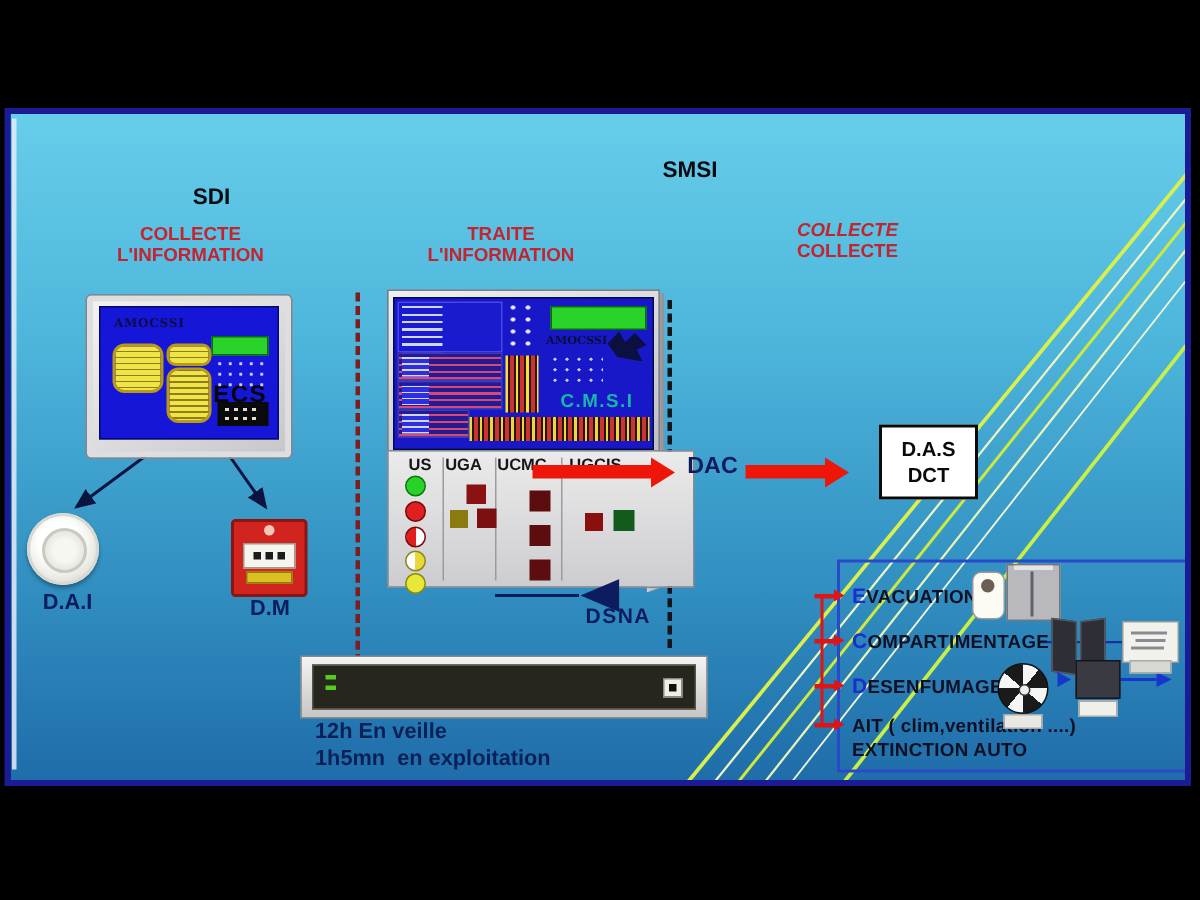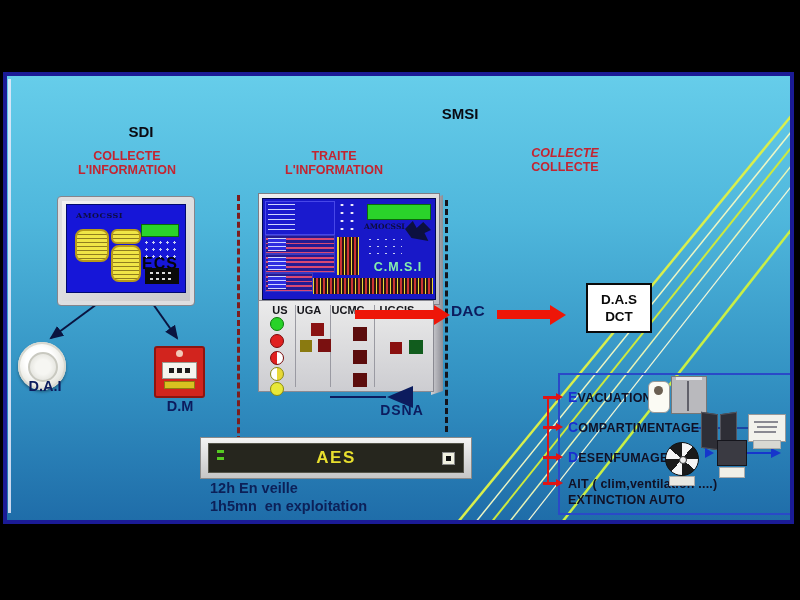--- a/index.html
+++ b/index.html
@@ -67,39 +67,39 @@
          background-image:radial-gradient(#eceafc 1.5px,transparent 1.7px);background-size:10px 8px;}
   .u-midbars{position:absolute;left:74px;top:38px;width:22px;height:38px;
          background:repeating-linear-gradient(90deg,#f2e23a 0 1.5px,#2a1414 1.5px 3px,#cc3434 3px 5.5px,#2a1414 5.5px 7px);}
   .u-lcd{position:absolute;left:104px;top:5px;width:62px;height:14px;background:#2ad32a;border:1px solid #0a6a0a;}
   .u-brand{position:absolute;left:101px;top:23px;font-family:"DejaVu Serif",serif;font-size:7.5px;font-weight:bold;color:#0d0d3d;}
   .u-glyph{position:absolute;left:142px;top:22px;width:26px;height:20px;background:#0c1040;
            clip-path:polygon(0 40%,30% 0,45% 35%,70% 5%,100% 45%,75% 60%,90% 100%,25% 85%);}
   .u-dots{position:absolute;left:103px;top:37px;width:36px;height:23px;
           background-image:radial-gradient(#c9cef2 1px,transparent 1.2px);background-size:8px 7px;}
   .u-cmsi{position:absolute;left:100px;top:61px;width:70px;text-align:center;font-size:12.5px;font-weight:bold;
-          color:#86efac;letter-spacing:1px;}
+          color:#14b8a6;letter-spacing:1px;}
   .u-strip{position:absolute;left:50px;top:79px;width:120px;height:16px;
            background:repeating-linear-gradient(90deg,#e8d83a 0 1.5px,#2a1212 1.5px 3px,#cc3434 3px 5.5px,#2a1212 5.5px 7px);}
 
   
   .cmsiL{left:251px;top:224px;width:174px;height:90px;background:linear-gradient(180deg,#ebebeb,#cdcdd1);
-         border:1px solid #8a8a92;}
+         border:1px solid #8a8a92;padding-left:29px;}
   .col-div{position:absolute;top:4px;width:1px;height:82px;background:#9a9aa2;}
   .col-h{position:absolute;top:3px;font-size:11px;font-weight:bold;color:#15151a;text-align:center;}
   .lamp{position:absolute;left:11px;width:12px;height:12px;border-radius:50%;border:1px solid #555;}
   .sq{position:absolute;}
 
   .dsna-tri{left:380px;top:310px;width:26px;height:22px;background:#0c1c5e;clip-path:polygon(0 50%,100% 0,100% 100%);}
-  .dsna{left:363px;top:326px;width:64px;font-size:14px;font-weight:bold;color:#0c1c5e;text-align:center;letter-spacing:1px;}
+  .dsna{left:363px;top:326px;width:64px;font-size:14px;font-weight:bold;color:#0c1c5e;text-align:right;letter-spacing:1px;}
 
   .arr{position:absolute;height:9px;background:#ee1608;}
   .arr::after{content:"";position:absolute;right:-15px;top:-5.5px;width:0;height:0;
               border-left:16px solid #ee1608;border-top:10px solid transparent;border-bottom:10px solid transparent;}
-  .dac{left:444px;top:226px;width:48px;font-size:15.5px;font-weight:bold;color:#0c1c5e;}
+  .dac{left:444px;top:226px;width:48px;font-size:15.5px;font-weight:bold;color:#0c1c5e;text-align:center;}
   .das{left:579px;top:207px;width:66px;height:50px;background:#fff;border:2.5px solid #0a0a0a;box-sizing:border-box;
        text-align:center;font-size:13.5px;font-weight:bold;color:#0a0a0a;line-height:17px;padding-top:6px;}
 
   
   .aes-outer{left:193px;top:361px;width:270px;height:40px;background:linear-gradient(180deg,#f4f4f4,#c6c6c6);
              border:1px solid #8a8a8a;}
   .aes-inner{position:absolute;left:7px;top:5px;width:254px;height:28px;background:#26261e;border:1px solid #55554a;}
   .aes-label{position:absolute;left:0;top:4px;width:100%;text-align:center;font-size:17px;font-weight:bold;
              color:#e8df2e;letter-spacing:1.5px;}
   .aes-led{position:absolute;left:8px;width:7px;height:3px;background:#55cc22;}
@@ -192,21 +192,21 @@
         <div class="blob" style="left:44px;top:24px;width:26px;height:11px;border-radius:6px;"></div>
         <div class="blob" style="left:44px;top:40px;width:26px;height:33px;"></div>
         <div class="scr-dots"></div>
         <div class="scr-black"></div>
       </div>
     </div>
 
     <div class="abs dai">
       <div class="dai-ring"></div>
     </div>
-    <div class="abs navy b ctr" style="left:8px;top:302px;width:60px;font-size:14.5px;">D.A.I</div>
+    <div class="abs navy b ctr" style="left:8px;top:318px;width:60px;font-size:14.5px;">D.A.I</div>
 
     <div class="abs dm">
       <div class="dm-logo"></div>
       <div class="dm-strip">
           <span class="dm-dot"></span>
           <span class="dm-dot"></span>
           <span class="dm-dot"></span>
         </div>
       <div class="dm-yellow"></div>
     </div>
@@ -264,21 +264,20 @@
     <div class="abs arr" style="left:490px;top:234px;width:54px;"></div>
     <div class="abs das">
       <div>D.A.S</div>
       <div>DCT</div>
     </div>
 
     <div class="abs aes-outer">
       <div class="aes-inner">
         <div class="aes-led" style="top:6px;"></div>
         <div class="aes-led" style="top:13px;"></div>
-        <div class="aes-label">AES</div>
         <div class="aes-sq"></div>
       </div>
     </div>
     <div class="abs status" style="top:404px;">12h En veille</div>
     <div class="abs status" style="top:422px;">1h5mn  en exploitation</div>
 
     <div class="abs fpanel"></div>
     <div class="abs feed"></div>
     <div class="sarr" style="top:320px;"></div>
     <div class="sarr" style="top:350px;"></div>

